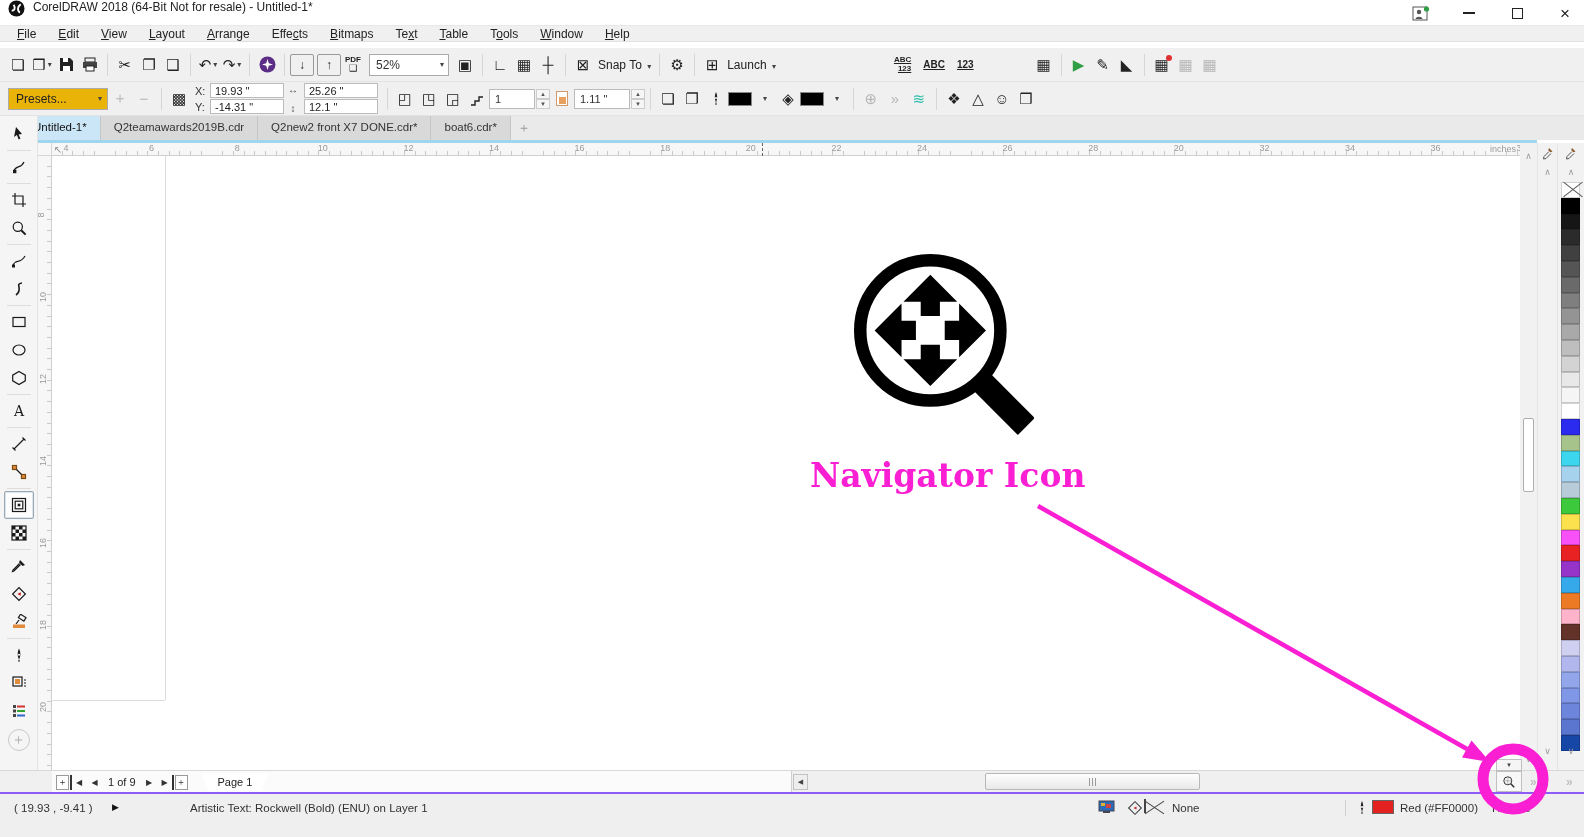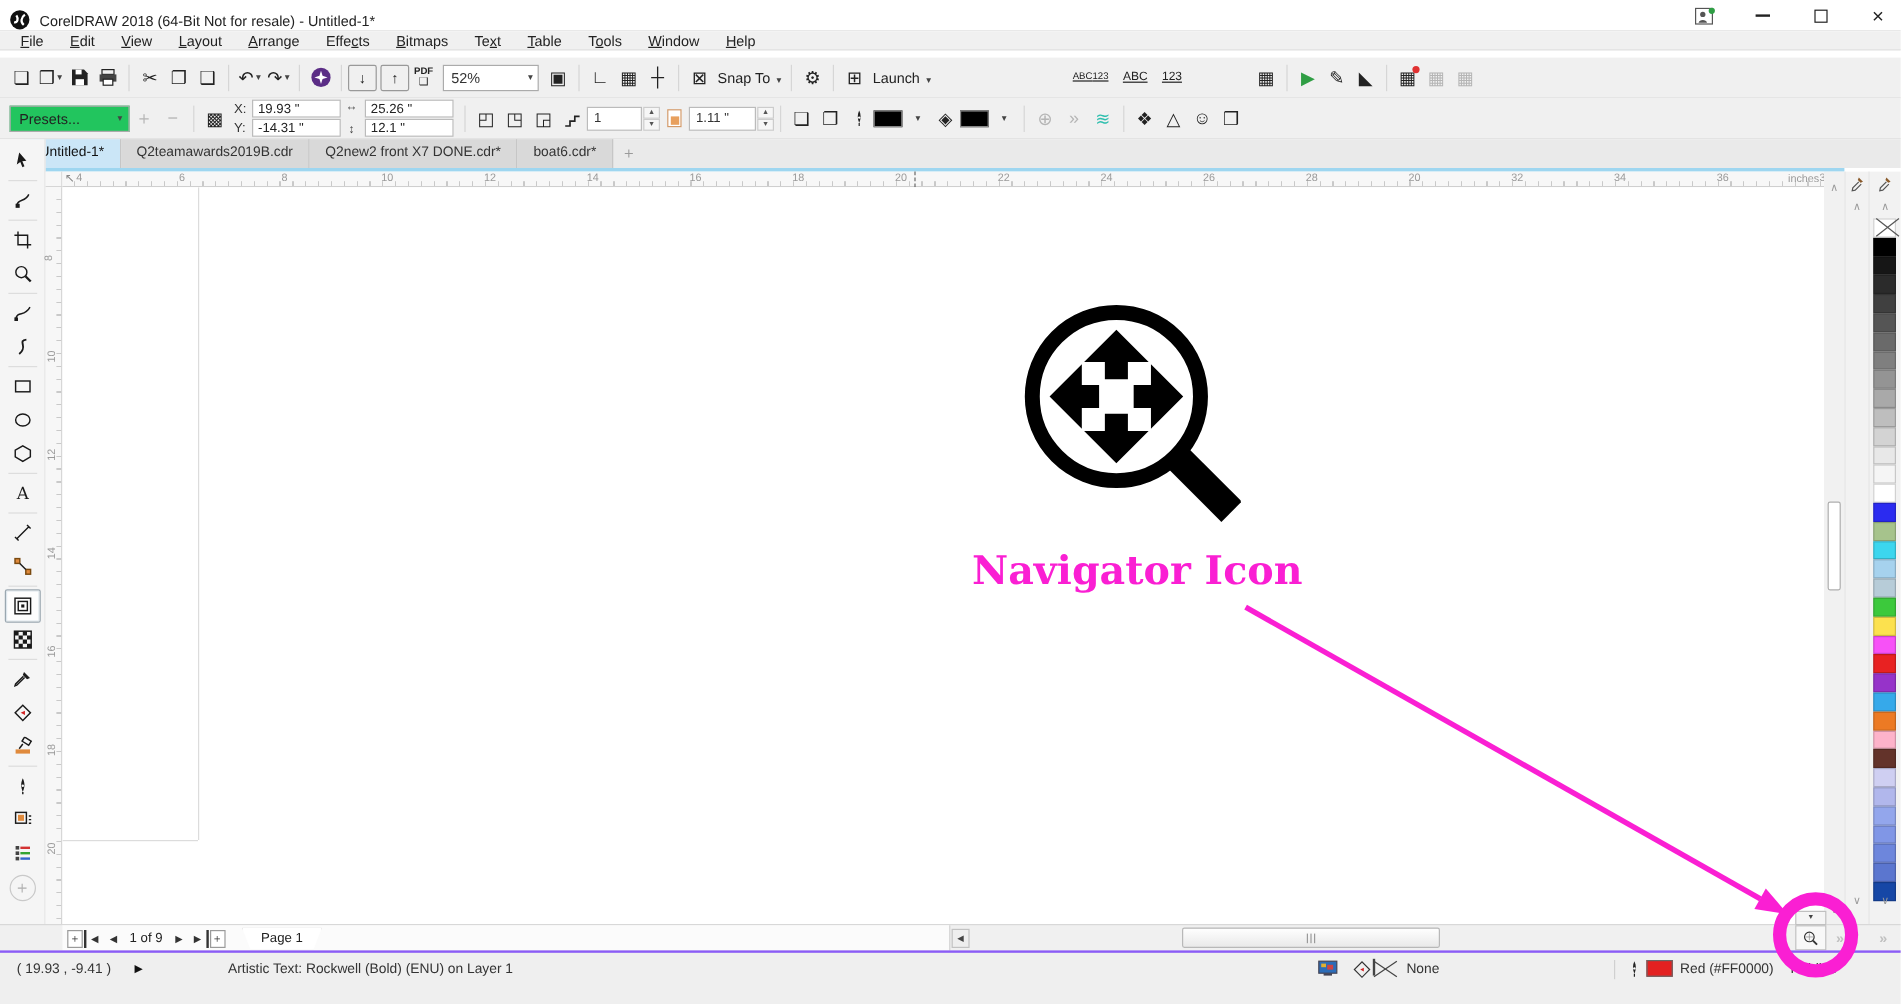--- a/index.html
+++ b/index.html
@@ -1,48 +1,48 @@
 <!DOCTYPE html>
 <html><head>
 <meta charset="utf-8">
 <style>
   *{margin:0;padding:0;box-sizing:border-box}
   html,body{width:1584px;height:837px;overflow:hidden}
   body{font-family:"Liberation Sans","DejaVu Sans",sans-serif;background:#fff;position:relative;font-size:12px;color:#333}
   
-  .titlebar{position:absolute;left:0;top:0;width:1584px;height:26px;background:#fff;display:flex;align-items:flex-end;padding-left:8px;border-bottom:1px solid #e8e8e8}
+  .titlebar{position:absolute;left:0;top:0;width:1584px;height:26px;background:#fff;display:flex;align-items:flex-start;padding-left:8px;border-bottom:1px solid #e8e8e8}
   .app-logo{width:17px;height:17px;margin-right:8px}
   .title-text{font-size:12px;color:#222}
   .win-controls{position:absolute;right:6px;top:0;height:26px;display:flex;align-items:center;gap:22px}
   .win-btn{width:26px;height:20px;display:flex;align-items:center;justify-content:center;color:#222}
   .min-glyph{width:12px;border-bottom:2px solid #222;height:2px}
   .max-glyph{width:11px;height:11px;border:1.5px solid #222}
   .close-glyph{font-size:17px;line-height:1}
   
   .menubar{position:absolute;left:0;top:26px;width:1584px;height:16px;background:#f0f0f0;display:flex;align-items:center;padding-left:6px;border-bottom:1px solid #e2e2e2}
   .menu-item{padding:2px 11px;font-size:12px;color:#222;cursor:default}
   
   .stdbar{position:absolute;left:0;top:48px;width:1584px;height:34px;background:#f0f0f0;border-bottom:1px solid #e3e3e3;display:flex;align-items:center;padding-left:6px}
   .propbar{position:absolute;left:0;top:82px;width:1584px;height:34px;background:#f0f0f0;border-bottom:1px solid #e3e3e3;display:flex;align-items:center;padding-left:8px}
   .tbtn{min-width:24px;height:26px;display:flex;align-items:center;justify-content:center;font-size:15px;color:#222;border:1px solid transparent;border-radius:2px}
   .tbtn.small{font-size:12px}
   .tsep{width:1px;height:22px;background:#d6d6d6;margin:0 5px}
   .dd{font-size:8px;color:#444;margin-left:2px}
   .zoom-combo{width:80px;height:22px;background:#fff;border:1px solid #ababab;display:flex;align-items:center;padding-left:6px;font-size:12px;margin:0 4px}
   .zoom-combo .dd{margin-left:auto;margin-right:4px}
   .txtlbl{font-size:12px;color:#222;margin:0 3px}
-  .spellicon{display:flex;align-items:flex-end;font-size:8px;font-weight:normal;line-height:1.1;text-decoration:underline;color:#222;margin:0 6px}
+  .spellicon{display:flex;flex-direction:column;align-items:flex-end;font-size:8px;font-weight:bold;line-height:1.1;text-decoration:underline;color:#222;margin:0 6px}
   .gap120{margin-left:115px}
   .gap55{margin-left:52px}
   .greenplay{color:#2f9e44;font-size:15px}
   .grayed{color:#b5b5b5}
   .caldot{position:relative}
   .caldot::after{content:"";position:absolute;right:1px;top:2px;width:6px;height:6px;border-radius:50%;background:#e03131}
   
-  .presets{width:100px;height:22px;background:#22c55e;border:1px solid #ababab;display:flex;align-items:center;padding-left:7px;font-size:12px;color:#222}
+  .presets{width:100px;height:22px;background:#eab308;border:1px solid #ababab;display:flex;align-items:center;padding-left:7px;font-size:12px;color:#222}
   .presets .dd{margin-left:auto;margin-right:5px}
   .xy-group{display:flex;flex-direction:column;gap:1px;margin:0 4px}
   .xy-row{display:flex;align-items:center;height:15px}
   .xy-row label{width:15px;font-size:11px;color:#333}
   .mini-input{width:74px;height:15px;background:#fff;border:1px solid #bbb;font-size:11px;padding-left:4px;display:flex;align-items:center;color:#222}
   .wh-icons{display:flex;flex-direction:column;justify-content:space-between;height:30px;font-size:10px;color:#444;margin-right:2px;align-items:center}
   .spin{display:flex;flex-direction:column;margin-left:1px}
   .spin span{font-size:6px;line-height:6px;color:#555;padding:1px 3px;border:1px solid #ccc;background:#f6f6f6}
   .num-input{width:46px;height:20px;background:#fff;border:1px solid #bbb;font-size:11px;padding-left:5px;display:flex;align-items:center}
   .swatch-btn{width:24px;height:14px;background:#000;border:1px solid #888}

